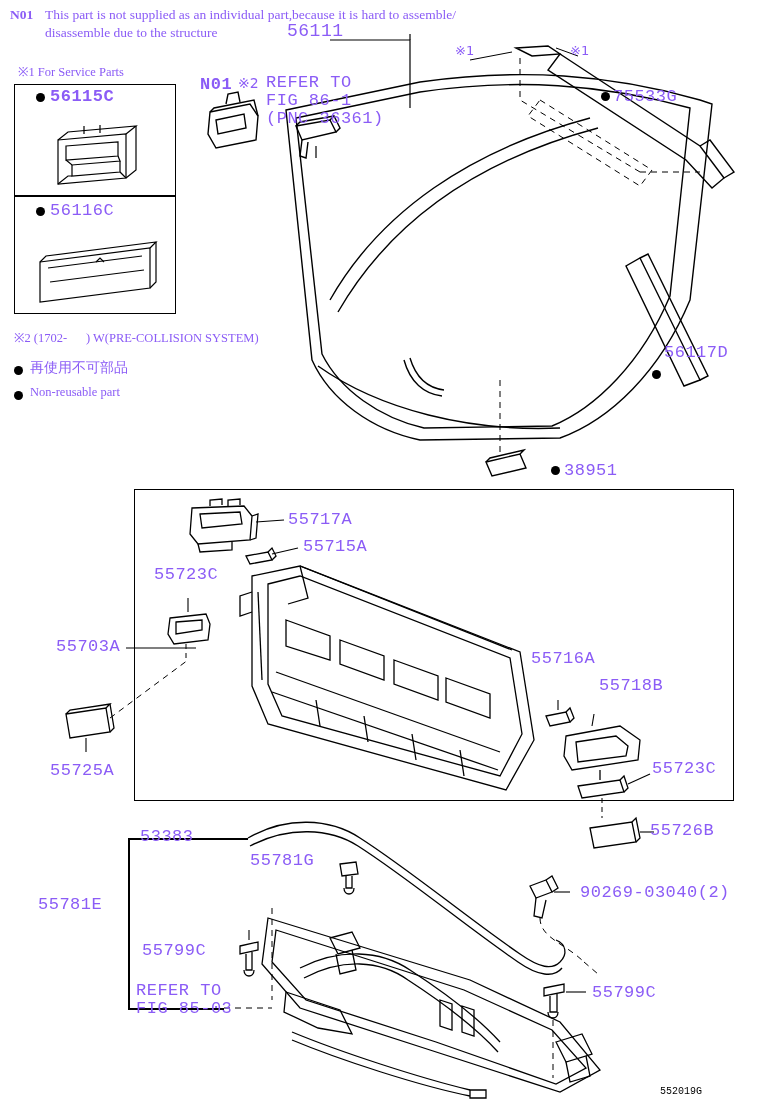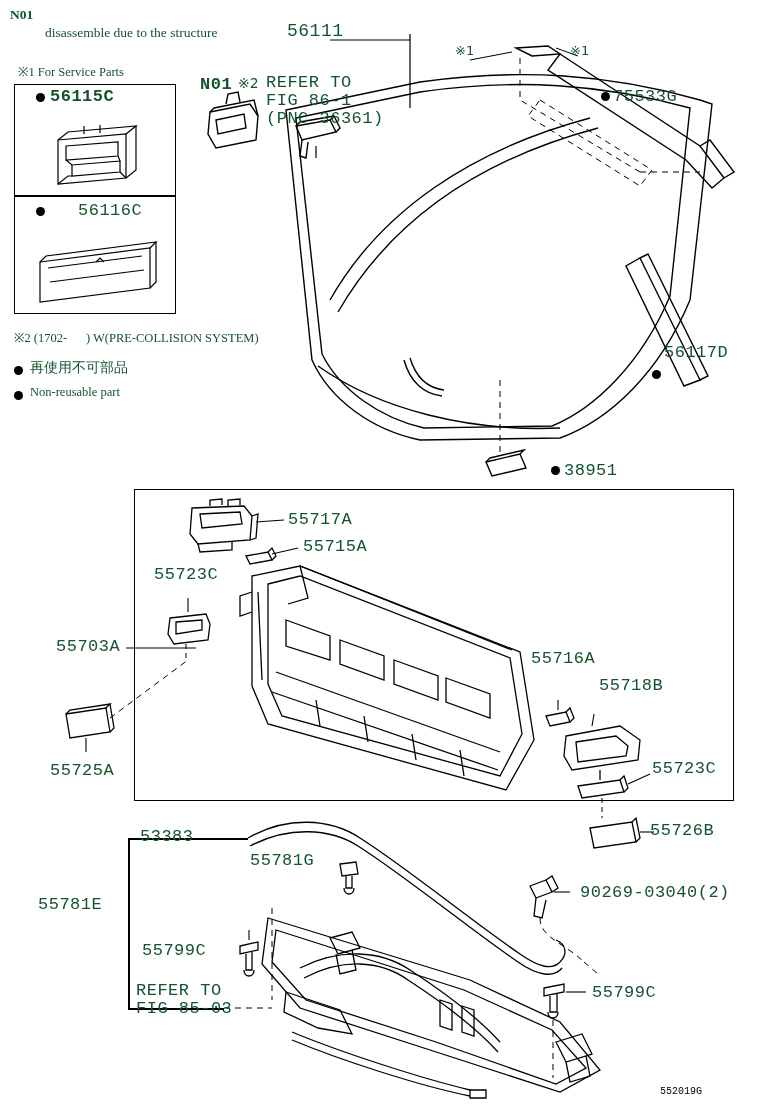--- a/index.html
+++ b/index.html
@@ -18,21 +18,21 @@
   .page {
     position: absolute;
     left: 0; top: 0;
     width: 760px;
     height: 1112px;
   }
   .txt {
     position: absolute;
     white-space: pre;
     font-family: "Liberation Serif", serif;
-    color: #14532d;
+    color: #8b5cf6;
     line-height: 1.1;
   }
   .lbl-part {
     font-family: "Liberation Mono", monospace;
     font-size: 17px;
     letter-spacing: 0.5px;
   }
   .lbl-part-big {
     font-family: "Liberation Mono", monospace;
     font-size: 18px;
@@ -73,32 +73,33 @@
     font-family: "Liberation Mono", monospace;
     font-size: 10px;
   }
 </style>
 </head>
 <body>
 
 <div class="page">
 
   <div class="txt note-txt" style="left:10px; top:8px; font-weight:bold;">N01</div>
+  <div class="txt note-txt" style="left:45px; top:8px;">This part is not supplied as an individual part,because it is hard to assemble/</div>
   <div class="txt note-txt" style="left:45px; top:26px;">disassemble due to the structure</div>
 
   <div class="txt small-note" style="left:18px; top:66px;">※1 For Service Parts</div>
 
   <div class="box" style="left:14px; top:84px; width:162px; height:230px;"></div>
   <div class="hline" style="left:14px; top:195px; width:162px;"></div>
 
   <div class="dot" style="left:36px; top:93px;"></div>
   <div class="txt lbl-part" style="left:50px; top:88px;font-weight:bold;">56115C</div>
 
   <div class="dot" style="left:36px; top:207px;"></div>
-  <div class="txt lbl-part" style="left:50px; top:202px;margin-left:28px;">56116C</div>
+  <div class="txt lbl-part" style="left:50px; top:202px;">56116C</div>
 
   <svg width="760" height="1112">
     <g fill="none" stroke="#000" stroke-width="1.2">
       <path d="M58,140 L126,134 L126,178 L58,184 Z"></path>
       <path d="M58,140 L68,132 L136,126 L126,134"></path>
       <path d="M126,178 L136,170 L136,126"></path>
       <path d="M66,146 L118,142 L118,156 L66,160 Z"></path>
       <path d="M66,160 L72,165 L120,161 L118,156"></path>
       <path d="M72,165 L72,176 L120,172 L120,161"></path>
       <path d="M58,184 L68,176 L72,176"></path>

